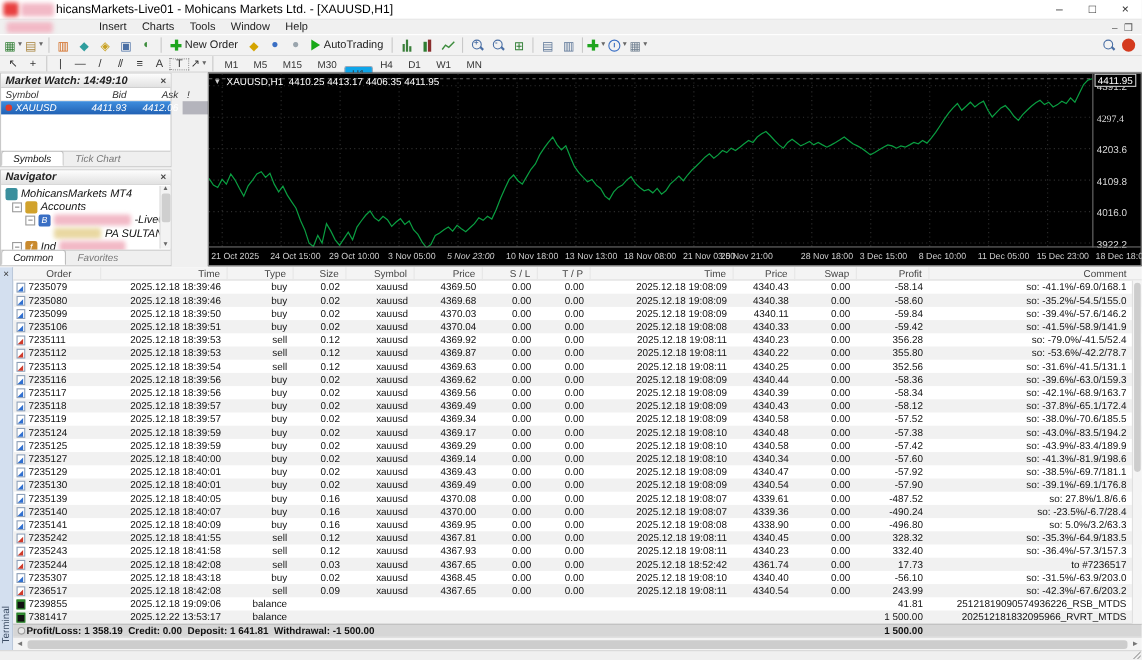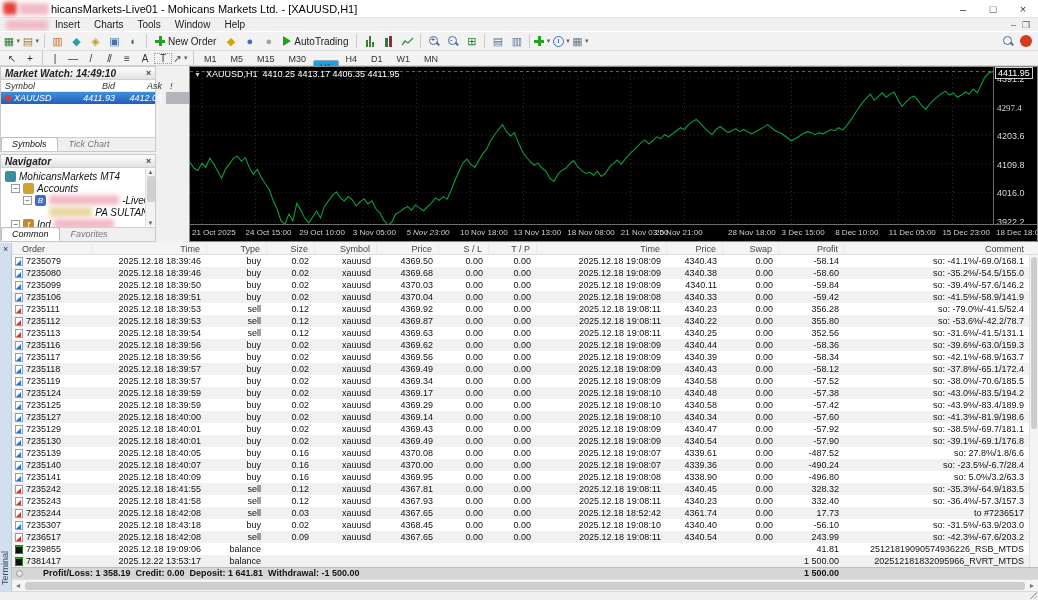--- a/index.html
+++ b/index.html
@@ -85,34 +85,34 @@
 
   
   .bpanel { position:absolute; left:0; top:243px; right:0; height:348px; background:#fff; }
   .vstrip { position:absolute; left:0; top:0; bottom:0; width:12px; background:#d3dfef; border-right:1px solid #b9c6d8; }
   .vstrip .x { position:absolute; top:2px; left:3px; font-size:9px; color:#333; line-height:8px; }
   .vcap { position:absolute; bottom:6px; left:0; width:12px; writing-mode:vertical-rl; transform:rotate(180deg); font-size:9px; color:#3a4b63; }
   .twrap { position:absolute; left:12px; right:0; top:0; bottom:0; }
   .tgrid { display:grid; grid-template-columns:80px 115px 60px 48px 62px 62px 50px 48px 130px 56px 56px 66px 1fr; }
   .thead { height:12px; background:#f4f4f4; border-bottom:1px solid #dedede; color:#444; font-size:9px; }
   .thead .hc { text-align:right; padding:0 6px; border-right:1px solid #e7e7e7; line-height:12px; white-space:nowrap; }
-  .thead .hc:first-child { text-align:left; padding-left:10px; }
+  .thead .hc:first-child { text-align:center; padding-left:10px; }
   .thead .hc:last-child { border-right:none; padding-right:14px; }
   .trow { height:12px; font-size:9px; line-height:12px; }
   .trow:nth-child(even) { background:#f1f1f1; }
   .trow .c { text-align:right; padding:0 6px; white-space:nowrap; overflow:hidden; }
   .trow .c.first { text-align:left; padding-left:3px; display:flex; align-items:center; gap:3px; }
   .trow .c.cmt { padding-right:14px; }
   .doc { width:8px; height:9px; background:#fff; border:1px solid #8ea0b8; position:relative; flex:0 0 auto; }
   .doc::after { content:""; position:absolute; left:0; bottom:0; width:0; height:0; border-style:solid; }
   .doc.buy::after { border-width:0 0 5px 5px; border-color:transparent transparent #2f6fd0 transparent; }
   .doc.sell::after { border-width:0 0 5px 5px; border-color:transparent transparent #cf3a2a transparent; }
   .doc.balance { background:#38a038; border-color:#2b7d2b; }
   .tfoot { position:absolute; left:0; right:0; bottom:12px; height:12px; background:#d6d6d6; border-top:1px solid #bdbdbd; font-size:9px; font-weight:bold; line-height:11px; }
-  .tfoot .sum { grid-column:1 / span 9; padding-left:4px; white-space:pre; display:flex; align-items:center; gap:20px; font-weight:bold; }
+  .tfoot .sum { grid-column:1 / span 9; padding-left:4px; white-space:pre; display:flex; align-items:center; gap:1px; font-weight:bold; }
   .tfoot .pf { grid-column:12; text-align:right; padding-right:6px; }
   .st-ic { width:7px; height:7px; border:1px solid #9a9a9a; border-radius:50%; background:#e8e8e8; display:inline-block; }
   .vscroll { position:absolute; right:0; top:12px; width:9px; bottom:24px; background:#f4f4f4; border-left:1px solid #e0e0e0; }
   .vthumb { position:absolute; left:1px; right:1px; top:2px; height:55%; background:#cdcdcd; border-radius:3px; }
   .hscroll { position:absolute; left:0; right:0; bottom:0; height:12px; background:#f4f4f4; border-top:1px solid #e0e0e0; display:flex; align-items:center; }
   .harr { width:12px; text-align:center; font-size:7px; color:#777; }
   .hthumb { height:8px; flex:1; margin:0 1px; background:#cdcdcd; border-radius:3px; }
 
   .bottomedge { position:absolute; left:0; right:0; bottom:0; height:9px; background:#f0f0f0; border-top:1px solid #d8d8d8; }
   .grip { position:absolute; right:1px; bottom:1px; width:7px; height:7px;
@@ -127,21 +127,21 @@
   <div class="title-text">hicansMarkets-Live01 - Mohicans Markets Ltd. - [XAUUSD,H1]</div>
   <div class="win-controls">
     <div class="win-btn">–</div>
     <div class="win-btn">□</div>
     <div class="win-btn">×</div>
   </div>
 </div>
 
 <div class="menubar">
   <div class="menu-blur"></div>
-  <div id="menu-items" style="display:flex;">
+  <div id="menu-items" style="display:flex;margin-left:35px;">
       <span class="menu-item">Insert</span>
       <span class="menu-item">Charts</span>
       <span class="menu-item">Tools</span>
       <span class="menu-item">Window</span>
       <span class="menu-item">Help</span>
     </div>
   <div class="child-controls">
     <span>–</span>
     <span>❒</span>
   </div>

